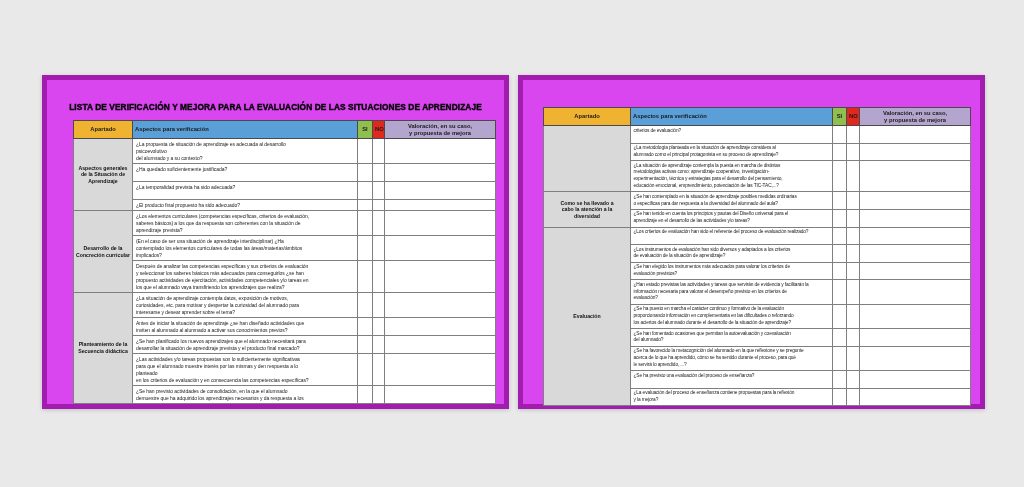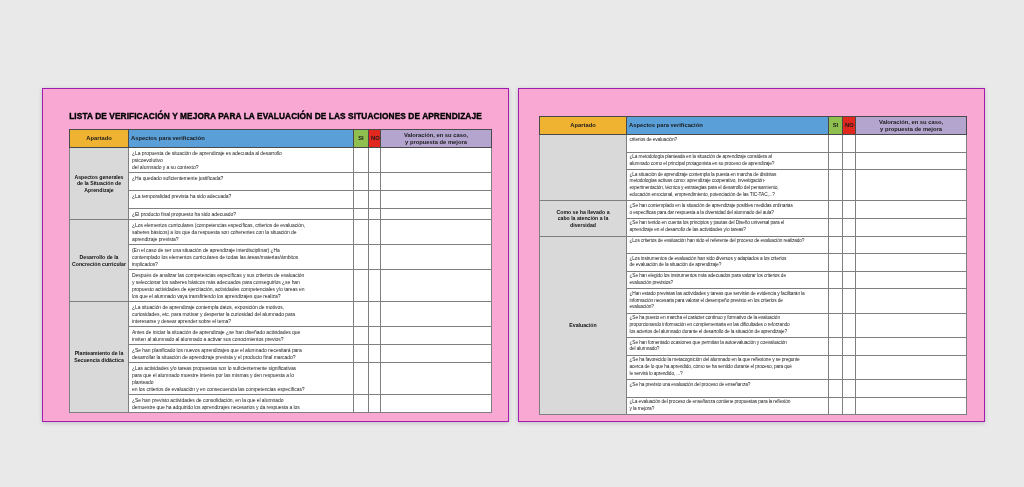--- a/index.html
+++ b/index.html
@@ -4,25 +4,25 @@
 <style>
   * { margin:0; padding:0; box-sizing:border-box; }
   html,body { width:1024px; height:487px; overflow:hidden; }
   body {
     background:#e9e9ea;
     font-family:"Liberation Sans", sans-serif;
     position:relative;
   }
   .page {
     position:absolute;
-    top:88px;
+    top:75px;
     width:467px;
     height:334px;
-    background:#f9a8d4;
-    border:1px solid #a21caf;
+    background:#d946ef;
+    border:5px solid #a21caf;
     box-shadow:0 1px 4px rgba(0,0,0,0.18);
   }
   #page1 { left:42px; }
   #page2 { left:518px; }
   .doc-title {
     position:absolute;
     top:22px; left:0; right:0;
     text-align:center;
     font-size:8.3px;
     font-weight:bold;

